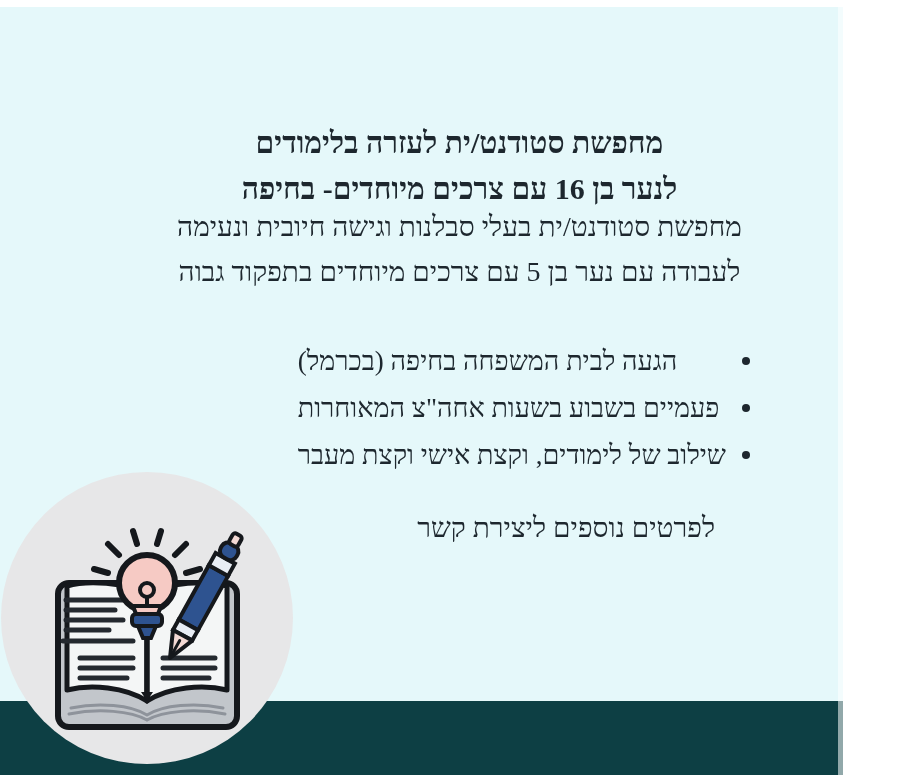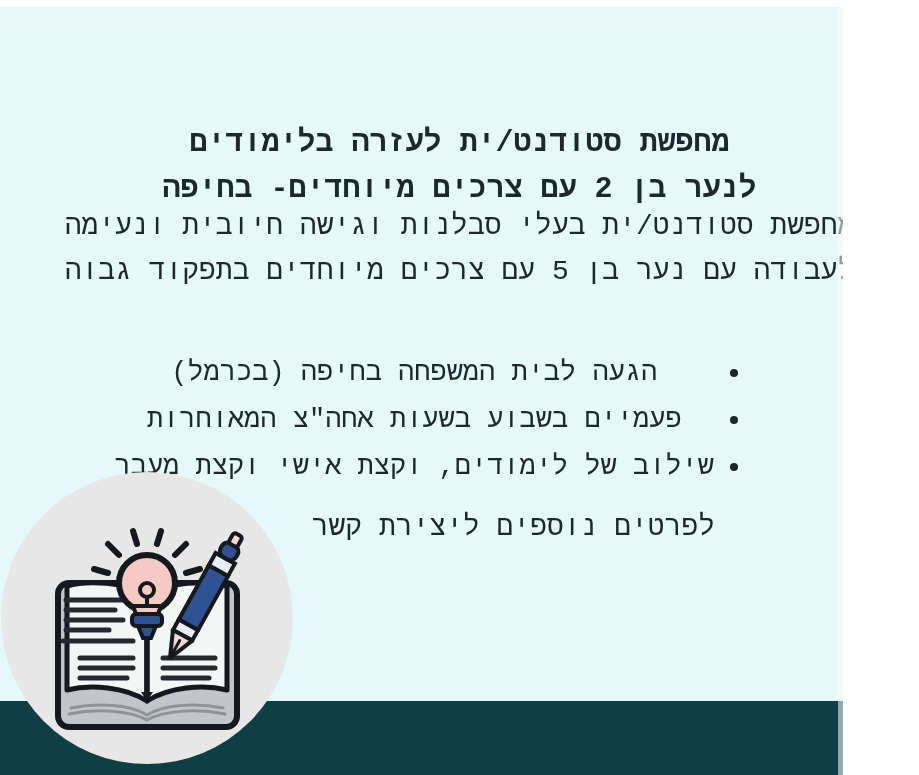--- a/index.html
+++ b/index.html
@@ -1,35 +1,35 @@
 <!DOCTYPE html>
 <html lang="he" style="--background: #e5f8fa; --top-strip: #ffffff; --band: #0d3f44; --circle: #e7e7e8; --text: #1d272e; --bulb: #f6cac4; --pen: #2e5390; --pen-light: #e8edf4; --nib: #f3d9d4; --cover: #c2c6cb; --page: #f4f6f6; --outline: #15181c;"><head>
 <meta charset="utf-8">
 <style>
   html,body{margin:0;padding:0;background:#ffffff;}
   .canvas{
     position:relative;width:843px;height:775px;overflow:hidden;
     background:var(--background,#e5f8fa);
-    font-family:Liberation Mono, monospace;
+    font-family:Liberation Serif, serif;
     color:var(--text,#1d272e);
   }
   .top-strip{position:absolute;top:0;left:0;right:0;height:7px;background:var(--top-strip,#fff);z-index:6;}
   .right-strip{position:absolute;top:0;right:0;bottom:0;width:5px;background:rgba(255,255,255,.55);z-index:6;}
   .footer-band{position:absolute;left:0;right:0;top:701px;height:74px;background:var(--band,#0d3f44);z-index:1;}
   .headline{
     position:absolute;top:120px;left:30px;width:859px;z-index:2;
     direction:rtl;text-align:center;font-weight:bold;font-size:30px;line-height:46px;
   }
   .intro{
     position:absolute;top:204px;left:10px;width:899px;z-index:2;
     direction:rtl;text-align:center;font-size:28px;line-height:45px;
   }
   .bullets{
-    position:absolute;top:334px;right:86px;z-index:2;margin:16px;padding:0;list-style:none;
-    direction:rtl;text-align:center;font-size:27px;line-height:47px;
+    position:absolute;top:334px;right:86px;z-index:2;margin:4px;padding:0;list-style:none;
+    direction:rtl;text-align:left;font-size:27px;line-height:47px;
   }
   .bullets li{position:relative;padding-right:27px;}
   .bullets li::before{
     content:"";position:absolute;right:3px;top:19px;width:8px;height:8px;border-radius:50%;
     background:var(--text,#1d272e);
   }
   .contact{
     position:absolute;top:505px;right:128px;z-index:2;
     direction:rtl;text-align:left;font-size:28px;line-height:46px;
   }
@@ -59,21 +59,21 @@
 </head>
 <body>
 
 <div class="canvas">
 
   <div class="top-strip"></div>
   <div class="right-strip"></div>
 
   <div class="headline">
     <div>מחפשת סטודנט/ית לעזרה בלימודים</div>
-    <div>לנער בן 2 עם צרכים מיוחדים- בחיפה</div>
+    <div>לנער בן 16 עם צרכים מיוחדים- בחיפה</div>
   </div>
 
   <div class="intro">
     <div>מחפשת סטודנט/ית בעלי סבלנות וגישה חיובית ונעימה</div>
     <div>לעבודה עם נער בן 5 עם צרכים מיוחדים בתפקוד גבוה</div>
   </div>
 
   <ul class="bullets">
     <li>הגעה לבית המשפחה בחיפה (בכרמל)</li>
     <li>פעמיים בשבוע בשעות אחה"צ המאוחרות</li>

